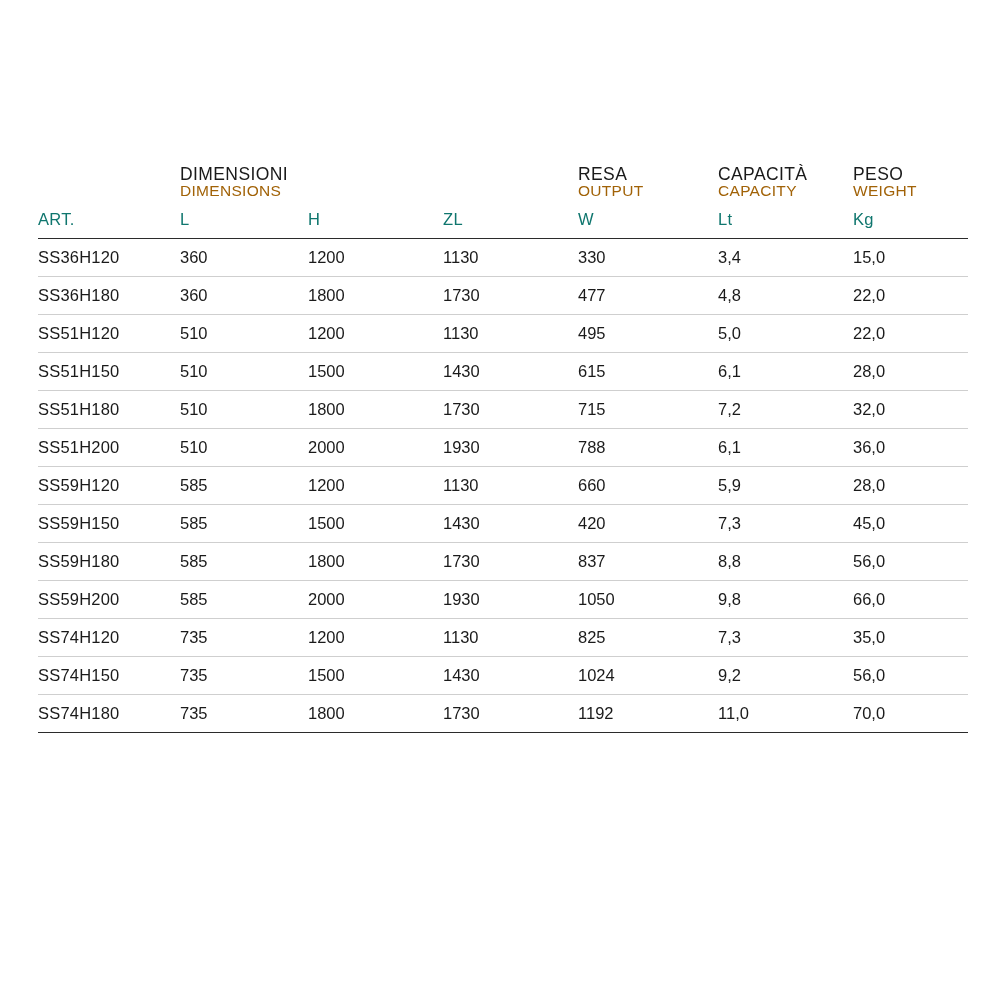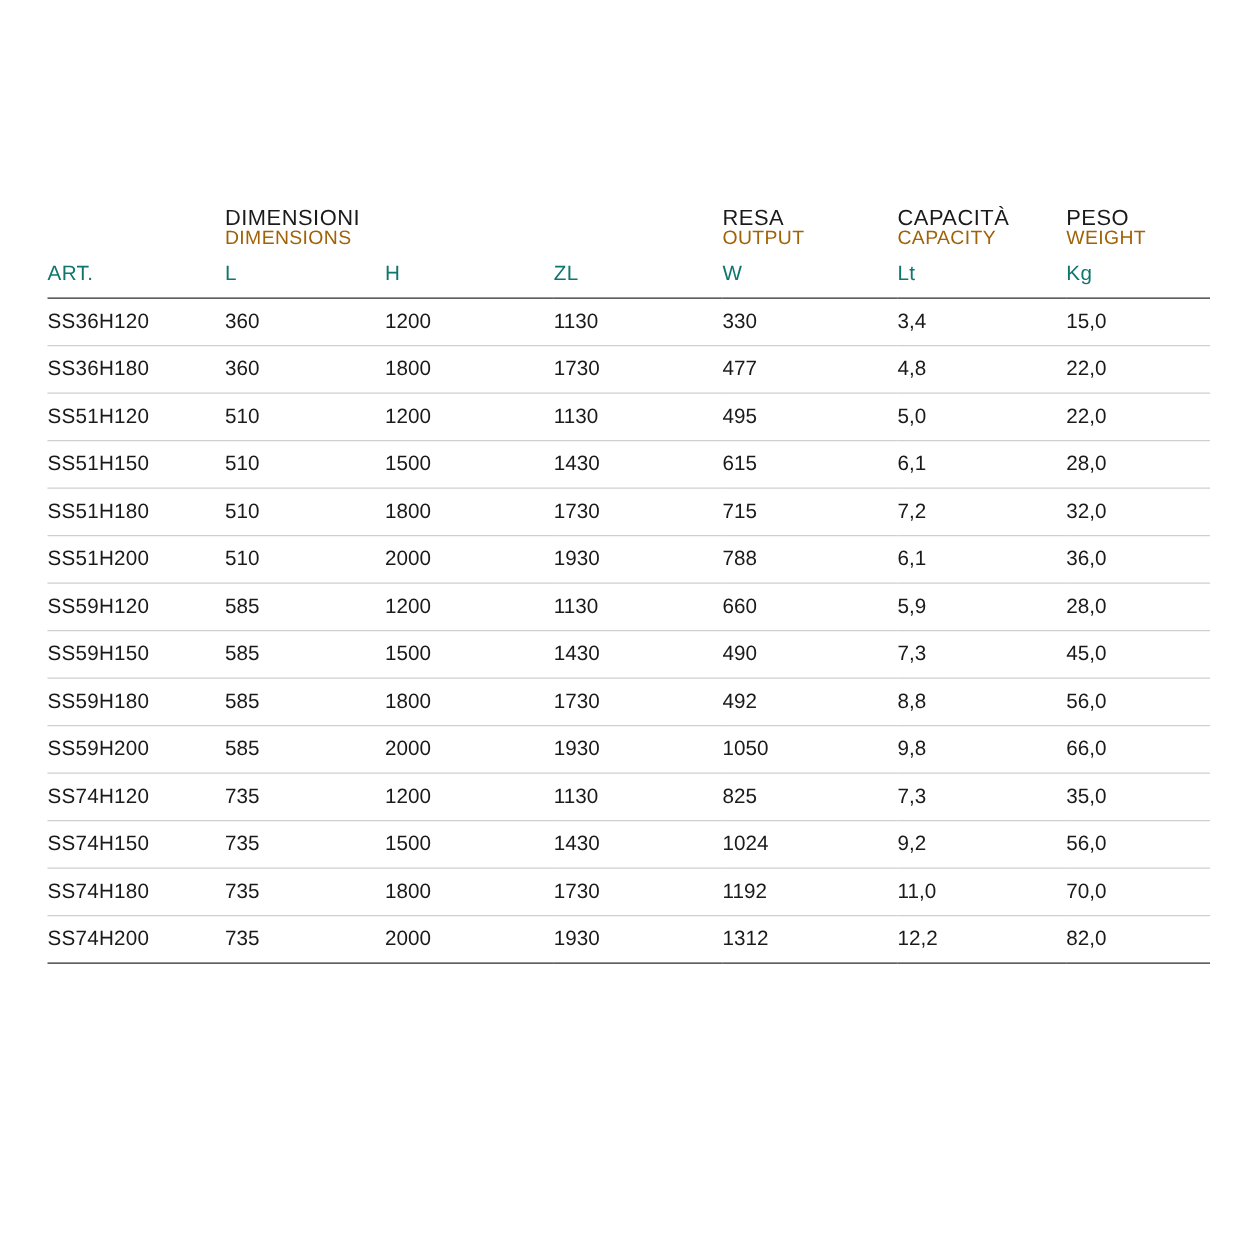--- a/index.html
+++ b/index.html
@@ -202,30 +202,30 @@
         <td>1130</td>
         <td>660</td>
         <td>5,9</td>
         <td>28,0</td>
       </tr>
       <tr class="data-row">
         <td class="art">SS59H150</td>
         <td>585</td>
         <td>1500</td>
         <td>1430</td>
-        <td>490</td>
+        <td>420</td>
         <td>7,3</td>
         <td>45,0</td>
       </tr>
       <tr class="data-row">
         <td class="art">SS59H180</td>
         <td>585</td>
         <td>1800</td>
         <td>1730</td>
-        <td>492</td>
+        <td>837</td>
         <td>8,8</td>
         <td>56,0</td>
       </tr>
       <tr class="data-row">
         <td class="art">SS59H200</td>
         <td>585</td>
         <td>2000</td>
         <td>1930</td>
         <td>1050</td>
         <td>9,8</td>
@@ -251,24 +251,15 @@
       </tr>
       <tr class="data-row">
         <td class="art">SS74H180</td>
         <td>735</td>
         <td>1800</td>
         <td>1730</td>
         <td>1192</td>
         <td>11,0</td>
         <td>70,0</td>
       </tr>
-      <tr class="data-row">
-        <td class="art">SS74H200</td>
-        <td>735</td>
-        <td>2000</td>
-        <td>1930</td>
-        <td>1312</td>
-        <td>12,2</td>
-        <td>82,0</td>
-      </tr>
     </tbody>
   </table>
 </div>
 
 </body></html>

